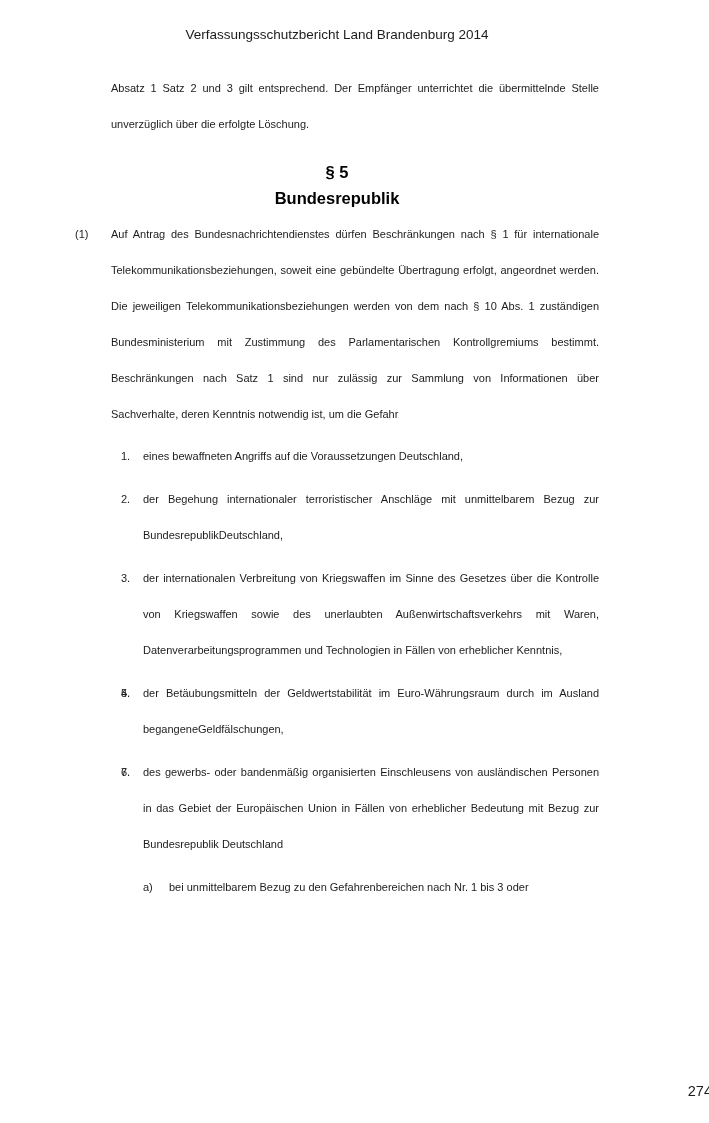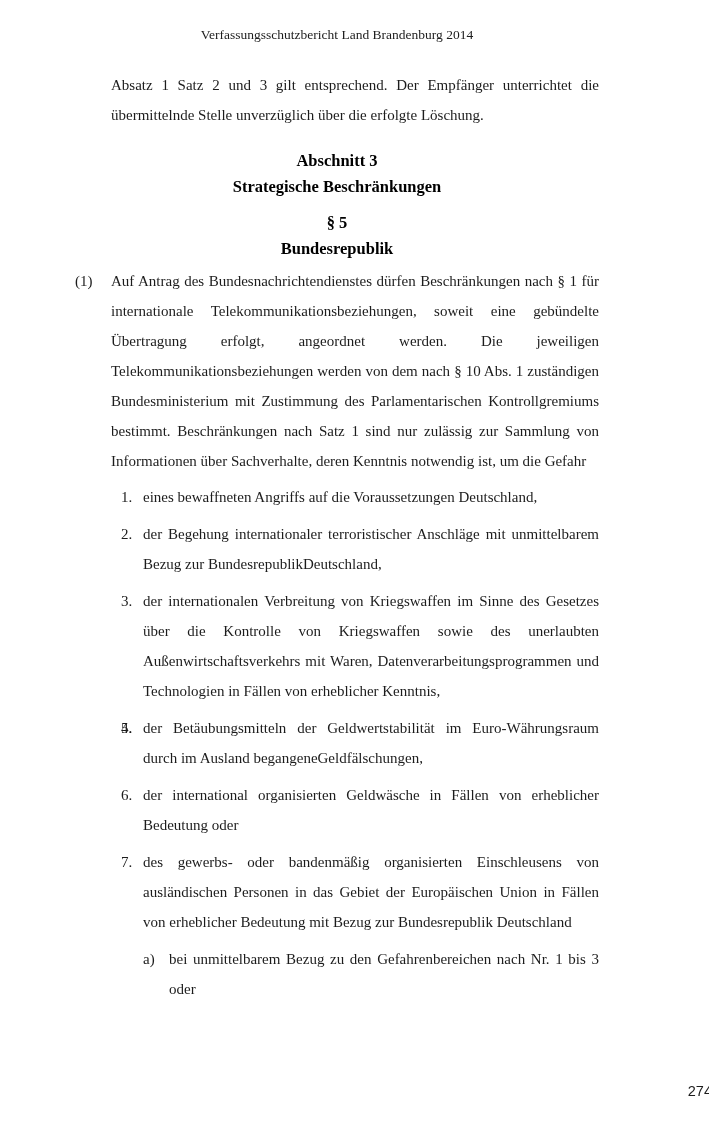--- a/index.html
+++ b/index.html
@@ -11,32 +11,31 @@
     height: 1123px;
     background: #ffffff;
     font-family: "Liberation Sans", sans-serif;
     color: #1c1c1c;
     position: relative;
     overflow: hidden;
   }
   .page {
     padding: 26px 110px 0 75px;
     box-sizing: border-box;
-    font-family: Liberation Serif, serif;
   }
   .running-header {
     text-align: center;
     font-size: 13.5px;
     line-height: 18px;
     margin-bottom: 26px;
     color: #1c1c1c;
   }
   .body-text {
-    font-size: 15px;
-    line-height: 30px;
+    font-size: 11px;
+    line-height: 36px;
     text-align: justify;
     hyphens: auto;
   }
   .intro {
     margin: 0 0 18px 36px;
   }
   .heading-block {
     text-align: center;
     font-weight: bold;
     font-size: 16.5px;
@@ -93,24 +92,20 @@
 </style>
 </head>
 <body>
 
 <div class="page">
 
   <div class="running-header">Verfassungsschutzbericht Land Brandenburg 2014</div>
 
   <p class="body-text intro">Absatz 1 Satz 2 und 3 gilt entsprechend. Der Empfänger unterrichtet die übermittelnde Stelle unverzüglich über die erfolgte Löschung.</p>
 
-  <div class="heading-block first">
-    <div>Abschnitt 3</div>
-    <div>Strategische Beschränkungen</div>
-  </div>
 
   <div class="heading-block second">
     <div>§ 5</div>
     <div>Bundesrepublik</div>
   </div>
 
   <div class="body-text numbered-para">
     <span class="para-marker">(1)</span>
     <span>Auf Antrag des Bundesnachrichtendienstes dürfen Beschränkungen nach § 1 für internationale Telekommunikationsbeziehungen, soweit eine gebündelte Übertragung erfolgt, angeordnet werden. Die jeweiligen Telekommunikationsbeziehungen werden von dem nach § 10 Abs. 1 zuständigen Bundesministerium mit Zustimmung des Parlamentarischen Kontrollgremiums bestimmt. Beschränkungen nach Satz 1 sind nur zulässig zur Sammlung von Informationen über Sachverhalte, deren Kenntnis notwendig ist, um die Gefahr</span>
   </div>
@@ -134,21 +129,20 @@
     <span class="item-marker">4.</span>
   </div>
 
   <div class="body-text list-item">
     <span class="item-marker">5.</span>
     <span>der Betäubungsmitteln der Geldwertstabilität im Euro-Währungsraum durch im Ausland begangeneGeldfälschungen,</span>
   </div>
 
   <div class="body-text list-item">
     <span class="item-marker">6.</span>
-    <span>der international organisierten Geldwäsche in Fällen von erheblicher Bedeutung oder</span>
   </div>
 
   <div class="body-text list-item">
     <span class="item-marker">7.</span>
     <span>des gewerbs- oder bandenmäßig organisierten Einschleusens von ausländischen Personen in das Gebiet der Europäischen Union in Fällen von erheblicher Bedeutung mit Bezug zur Bundesrepublik Deutschland</span>
   </div>
 
   <div class="body-text sub-item">
     <span class="item-marker">a)</span>
     <span>bei unmittelbarem Bezug zu den Gefahrenbereichen nach Nr. 1 bis 3 oder</span>

